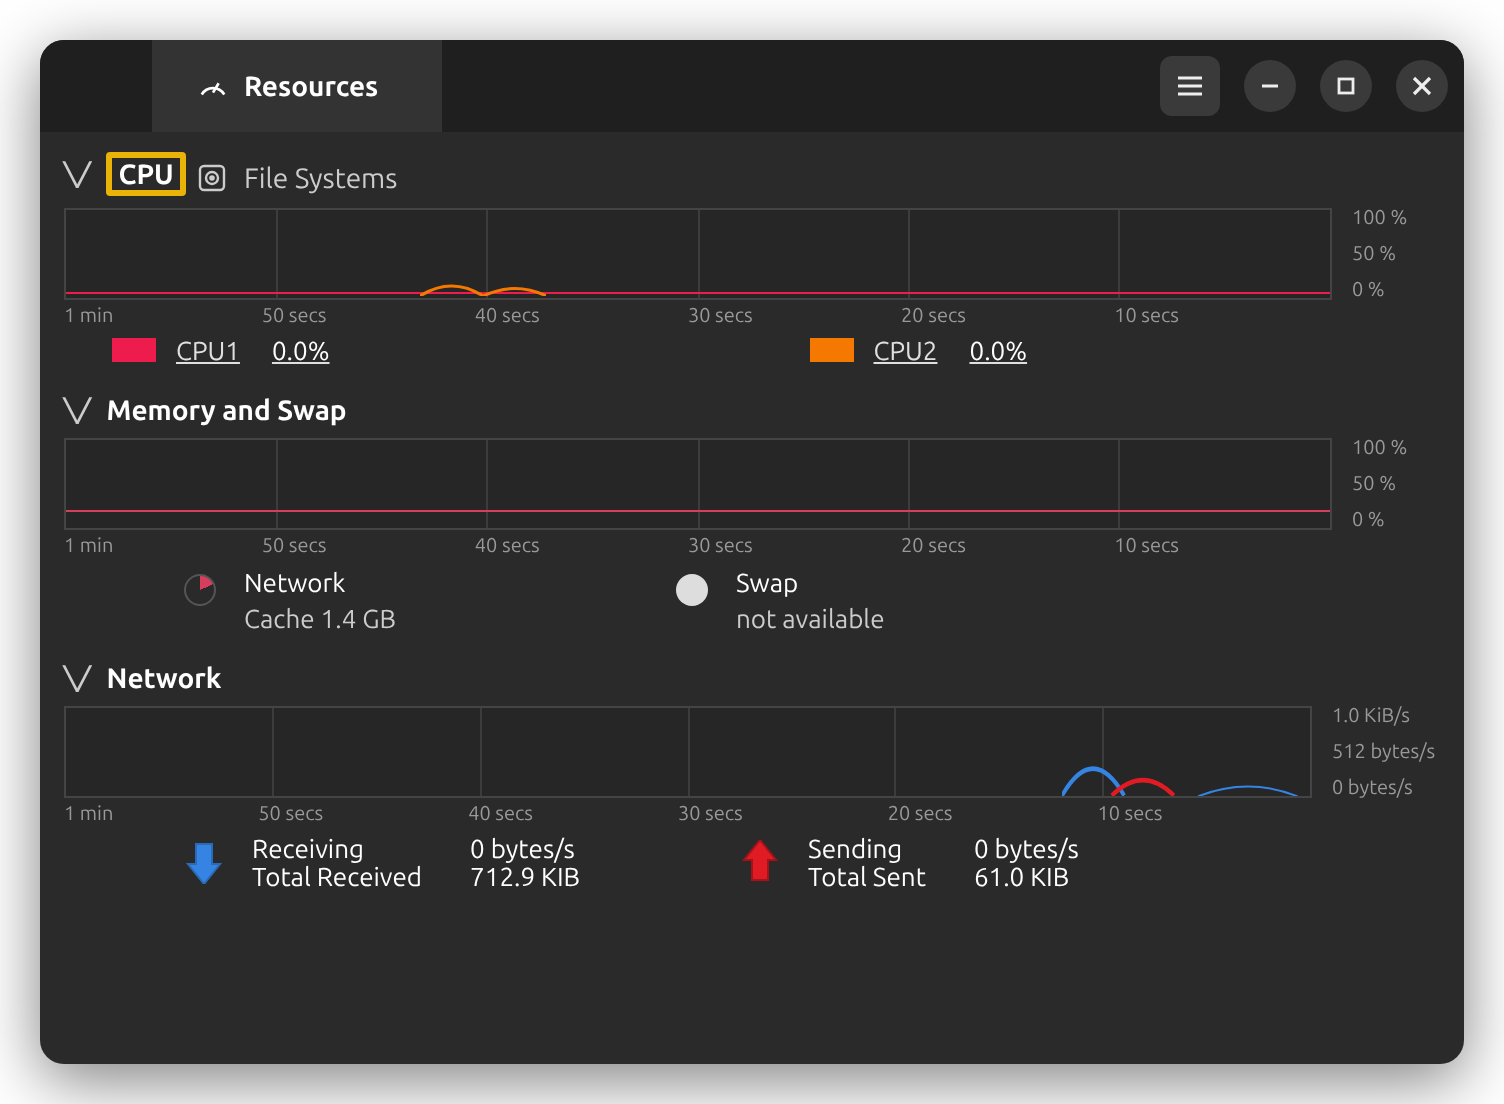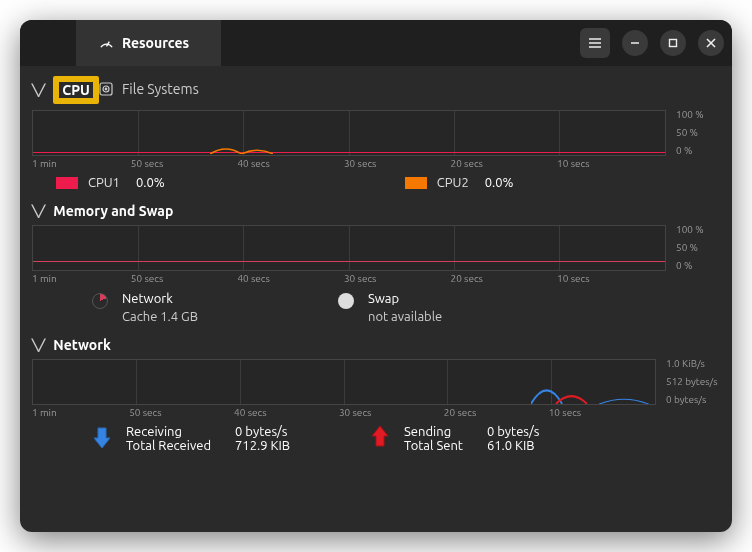--- a/index.html
+++ b/index.html
@@ -48,30 +48,30 @@
   width: 26px; height: 26px; border-radius: 50%;
   background: #3a3a3a; display: flex; align-items: center; justify-content: center;
   cursor: pointer; color:#eee;
 }
 .hamburger { border-radius: 6px; width:30px; height:30px; background:#3a3a3a; display:flex;align-items:center;justify-content:center; cursor:pointer;}
 .content { flex:1; padding: 8px 12px; overflow:hidden; display:flex; flex-direction:column; gap:6px;}
 .section {}
 .section-header { display:flex; align-items:center; gap:8px; font-weight:600; font-size:14px; padding:2px 0;}
 .chev { font-size:11px; color:#ccc;}
 .section-header .title { color:#fff;}
-.title.boxed { border:6px solid #eab308; padding:0 3px; border-radius:2px;}
+.title.boxed { border:3px solid #eab308; padding:0 3px; border-radius:2px;}
 .graph-row { display:flex; gap:4px; margin-top:4px;}
 .graph {
   flex:1; height:46px; background:#262626; border:1px solid #444; position:relative;
 }
 .xaxis { display:flex; justify-content:space-between; font-size:10px; color:#999; padding:2px 0 4px 0;}
 .yaxis { width:50px; font-size:10px; color:#999; display:flex; flex-direction:column; justify-content:space-between; text-align:left; padding-left:6px;}
 .yaxis div { line-height:1;}
 .legend-row { display:flex; gap:30px; padding:2px 0 6px 24px; align-items:center;}
-.legend-item { display:flex; align-items:flex-end; gap:10px;}
+.legend-item { display:flex; align-items:flex-start; gap:10px;text-decoration:underline;}
 .swatch { width:22px; height:12px;}
 .legend-val { color:#fff; margin-left:6px;}
 .mem-legend { display:flex; gap:60px; padding:2px 0 4px 60px;}
 .mem-item { display:flex; align-items:flex-start; gap:14px;}
 .mem-dot { width:16px; height:16px; border-radius:50%; margin-top:3px;}
 .mem-text div { line-height:1.35;}
 .mem-title { color:#fff;}
 .mem-sub { color:#ccc;}
 .net-legend { display:flex; gap:80px; padding:2px 0 0 60px;}
 .net-item { display:flex; align-items:flex-start; gap:14px;}

